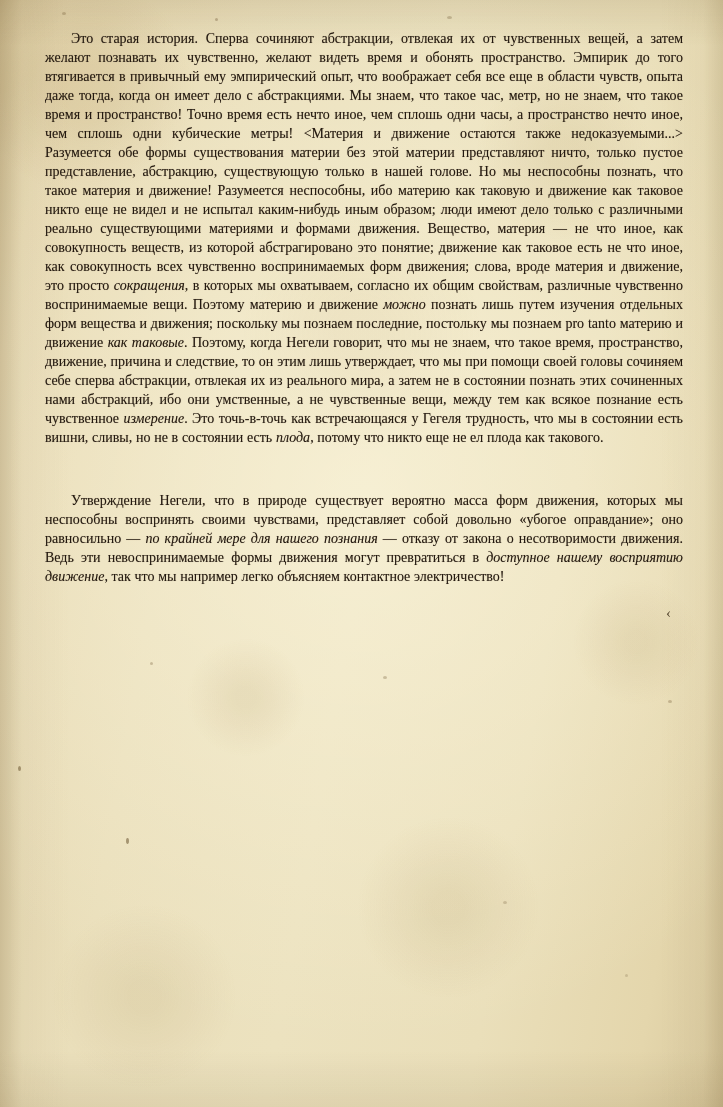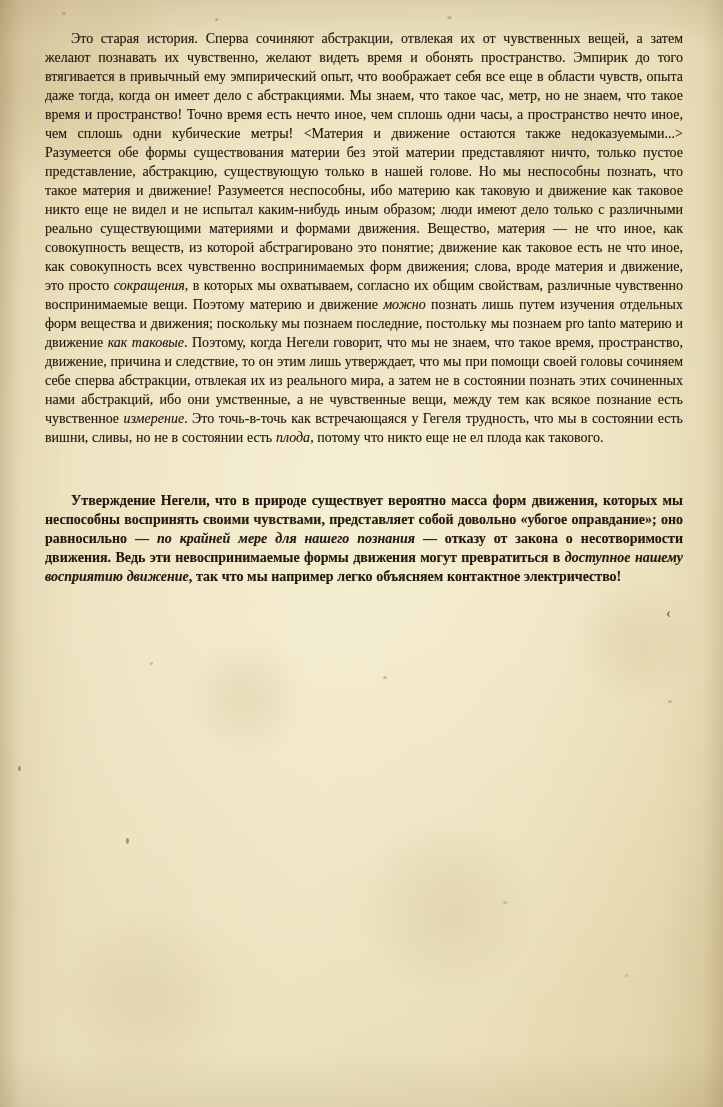--- a/index.html
+++ b/index.html
@@ -73,21 +73,20 @@
     text-align: justify;
     text-justify: inter-word;
     text-indent: 26px;
     hyphens: manual;
     word-spacing: 0.2px;
     text-shadow: 0 0 0.7px rgba(60,40,18,0.42);
   }
 
   p.para.gap {
     margin-top: 44px;
-    font-weight: bold;
   }
 
   em.it {
     font-style: italic;
   }
 
   
   .speck {
     position: absolute;
     background: #6a5330;

